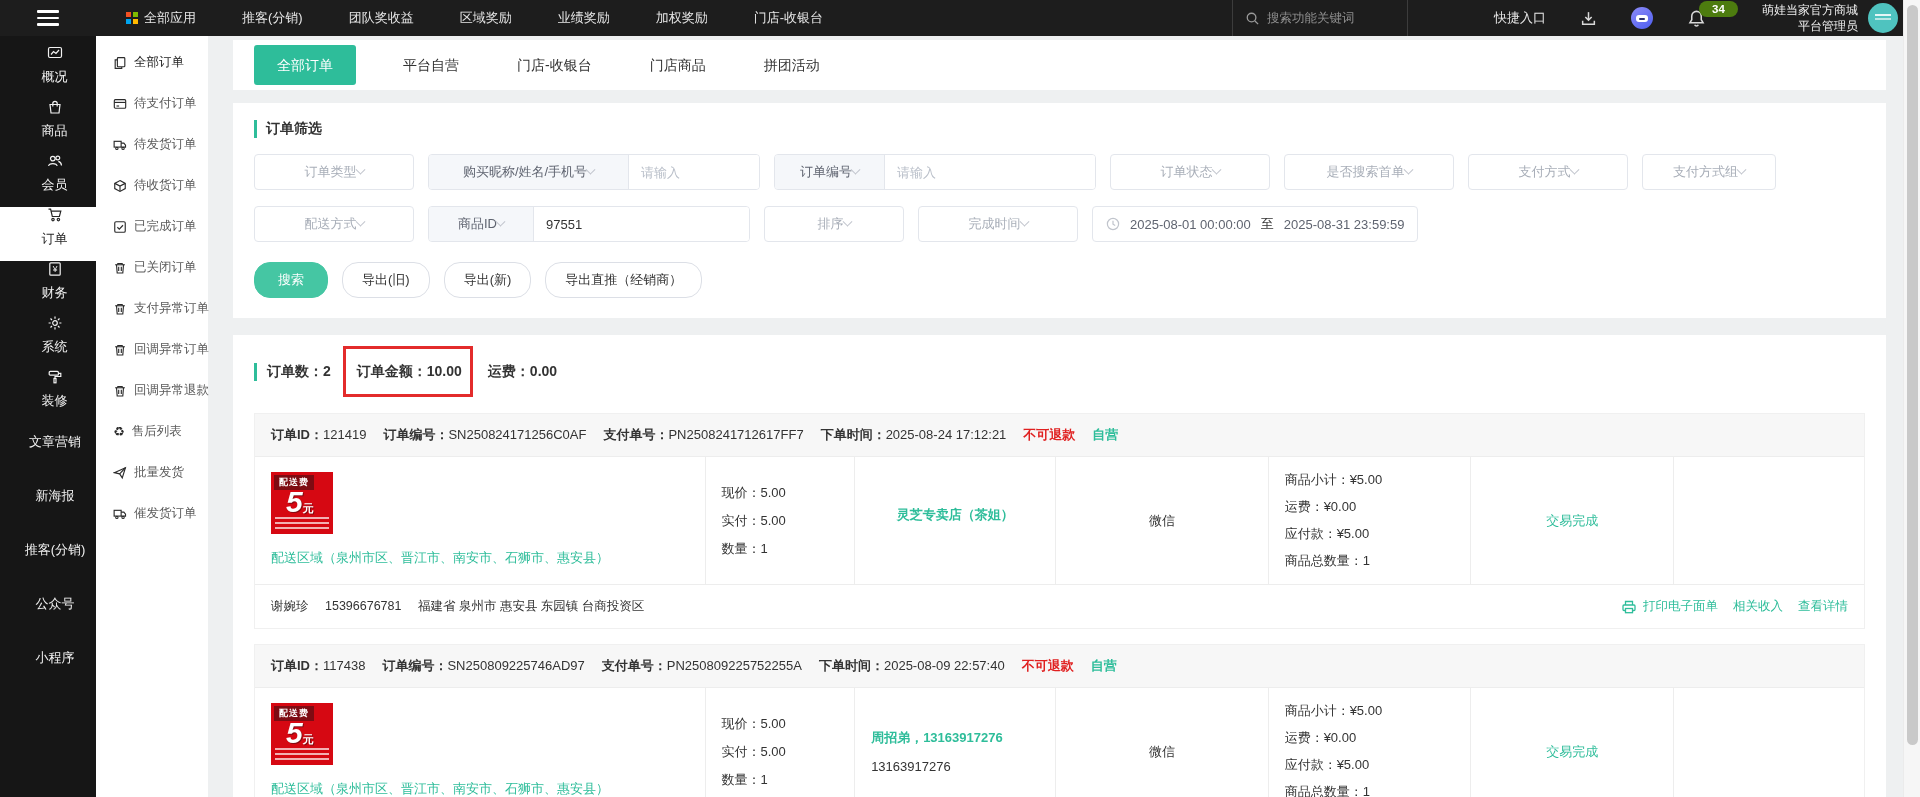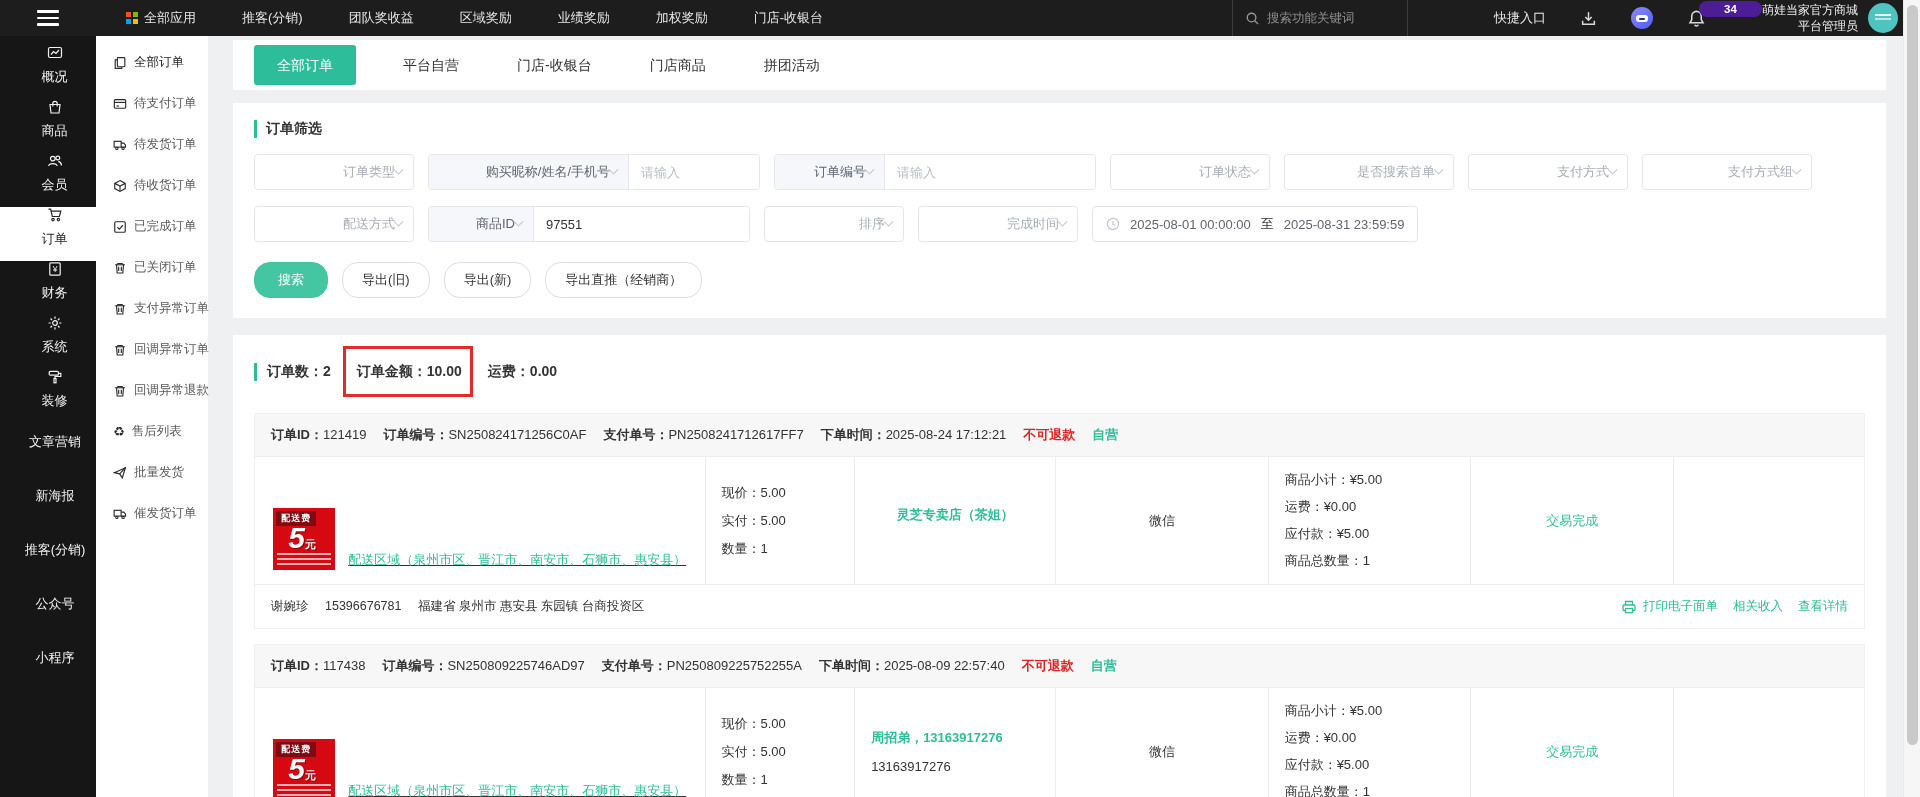--- a/index.html
+++ b/index.html
@@ -22,22 +22,22 @@
   .searchseg input { background:transparent; border:none; outline:none; color:#bbb; font-size:12.5px; width:120px; }
   .searchseg input::placeholder { color:#8f8f8f; }
   .quick { margin-left:86px; cursor:pointer; white-space:nowrap; }
   .tbicon { margin-left:34px; cursor:pointer; display:flex; align-items:center; position:relative; color:#d9d9d9; }
   .robot { width:22px; height:22px; border-radius:50%; background:linear-gradient(145deg,#8d8bf7,#4d5ef0);
     position:relative; }
   .robot::after { content:""; position:absolute; left:5px; top:8px; width:12px; height:7px;
     background:#fff; border-radius:3px; }
   .robot::before { content:""; position:absolute; left:8px; top:10.5px; width:6px; height:2px;
     background:#2a2f6e; border-radius:1px; z-index:1; }
-  .badge { position:absolute; top:-8px; left:12px; background:#4c1d95; color:#fff; font-size:11.5px;
-    font-weight:bold; border-radius:9px; padding:1px 25px; line-height:14px; }
+  .badge { position:absolute; top:-8px; left:12px; background:#4d7c0f; color:#fff; font-size:11.5px;
+    font-weight:bold; border-radius:9px; padding:1px 13px; line-height:14px; }
   .userinfo { margin-left:56px; text-align:right; font-size:12px; line-height:16px; color:#f0f0f0; white-space:nowrap; }
   .avatar { width:30px; height:30px; border-radius:50%; background:#4fc3bf; margin:0 22px 0 10px;
     position:relative; overflow:hidden; cursor:pointer; }
   .avatar::after { content:""; position:absolute; left:7px; top:11px; width:16px; height:2px; background:rgba(255,255,255,.85); box-shadow:0 4px 0 rgba(255,255,255,.6); }
 
   
   .layout { display:flex; height:761px; }
 
   
   .sidebar { width:96px; background:#161616; padding-top:9px; flex-shrink:0; }
@@ -60,21 +60,21 @@
   .main { flex:1; padding:4px 34px 0 25px; overflow:hidden; }
   .tabsbar { background:#fff; height:50px; display:flex; align-items:center; padding-left:21px; }
   .tab { font-size:14px; color:#333; padding:0 29px; cursor:pointer; line-height:40px; }
   .tab.active { background:#2ebd9a; color:#fff; border-radius:3px; padding:0 23px; margin-right:18px; }
 
   .card { background:#fff; }
   .filtercard { margin-top:13px; padding:17px 21px 20px; }
   .sectitle { font-size:14px; font-weight:bold; color:#333; border-left:3px solid #2ebd9a; padding-left:9px; }
   .frow { display:flex; gap:14px; margin-top:16px; }
   .sel { height:36px; border:1px solid #e3e6ec; border-radius:4px; background:#fff; display:flex;
-    align-items:center; justify-content:flex-end; padding:0 11px; font-size:13px; color:#a8aeb8; cursor:pointer; }
+    align-items:center; justify-content:center; padding:0 11px; font-size:13px; color:#a8aeb8; cursor:pointer; }
   .caret { width:7px; height:7px; border-right:1.4px solid #c0c4cc; border-bottom:1.4px solid #c0c4cc;
     transform:rotate(45deg) translate(-2px,-2px); flex-shrink:0; }
   .compound { display:flex; border:1px solid #e3e6ec; border-radius:4px; overflow:hidden; height:36px; }
   .compound .sel { border:none; border-radius:0; background:#f5f7fa; border-right:1px solid #e3e6ec; height:34px; }
   .compound input { border:none; outline:none; font-size:13px; padding:0 12px; color:#333; }
   .compound input::placeholder { color:#b9bfc9; }
   .daterange { height:36px; border:1px solid #e3e6ec; border-radius:4px; display:flex; align-items:center;
     gap:10px; padding:0 13px; font-size:13px; color:#5f6470; cursor:pointer; }
   .brow { display:flex; gap:14px; margin-top:20px; }
   .btn { height:36px; padding:0 19px; background:#fff; border:1px solid #dcdfe6; border-radius:16px;
@@ -91,21 +91,21 @@
 
   .order { border:1px solid #f0f0f0; margin-bottom:15px; }
   .ohead { background:#f7f7f7; padding:12px 16px; font-size:13px; color:#333; display:flex;
     align-items:center; gap:17px; white-space:nowrap; }
   .ohead b { font-weight:bold; }
   .flag-red { color:#e02020; font-weight:bold; }
   .flag-green { color:#2ebd9a; font-weight:bold; }
   .obody { display:flex; border-top:1px solid #ededed; min-height:120px; }
   .col { border-right:1px solid #ededed; padding:14px 16px; font-size:13px; color:#333;
     display:flex; flex-direction:column; justify-content:center; }
-  .col.product { width:28%; flex-direction:row; align-items:flex-end; gap:13px;text-decoration:underline; }
+  .col.product { width:28%; flex-direction:column; align-items:flex-start; gap:13px; }
   .col.price { width:9.3%; gap:10px; }
   .col.who { width:12.5%; align-items:center; text-align:center; gap:12px; }
   .col.who.left { align-items:flex-start; text-align:left; }
   .col.pay { width:13.2%; align-items:center; }
   .col.totals { width:12.6%; gap:9px; }
   .col.status { width:12.6%; align-items:center; color:#2ebd9a; }
   .col.last { flex:1; border-right:none; }
   .green { color:#2ebd9a; }
   .pname { color:#2ebd9a; line-height:1.65; cursor:pointer; }
   .ofoot { border-top:1px solid #ededed; padding:13px 16px; display:flex; justify-content:space-between;
@@ -411,21 +411,21 @@
             <i class="caret"></i>
         </div>
         <div class="sel" style="width:170px">
           <span>是否搜索首单</span>
             <i class="caret"></i>
         </div>
         <div class="sel" style="width:160px">
           <span>支付方式</span>
             <i class="caret"></i>
         </div>
-        <div class="sel" style="width:170px">
+        <div class="sel" style="width:134px">
           <span>支付方式组</span>
             <i class="caret"></i>
         </div>
       </div>
 
       <div class="frow">
         <div class="sel" style="width:160px">
           <span>配送方式</span>
             <i class="caret"></i>
         </div>

